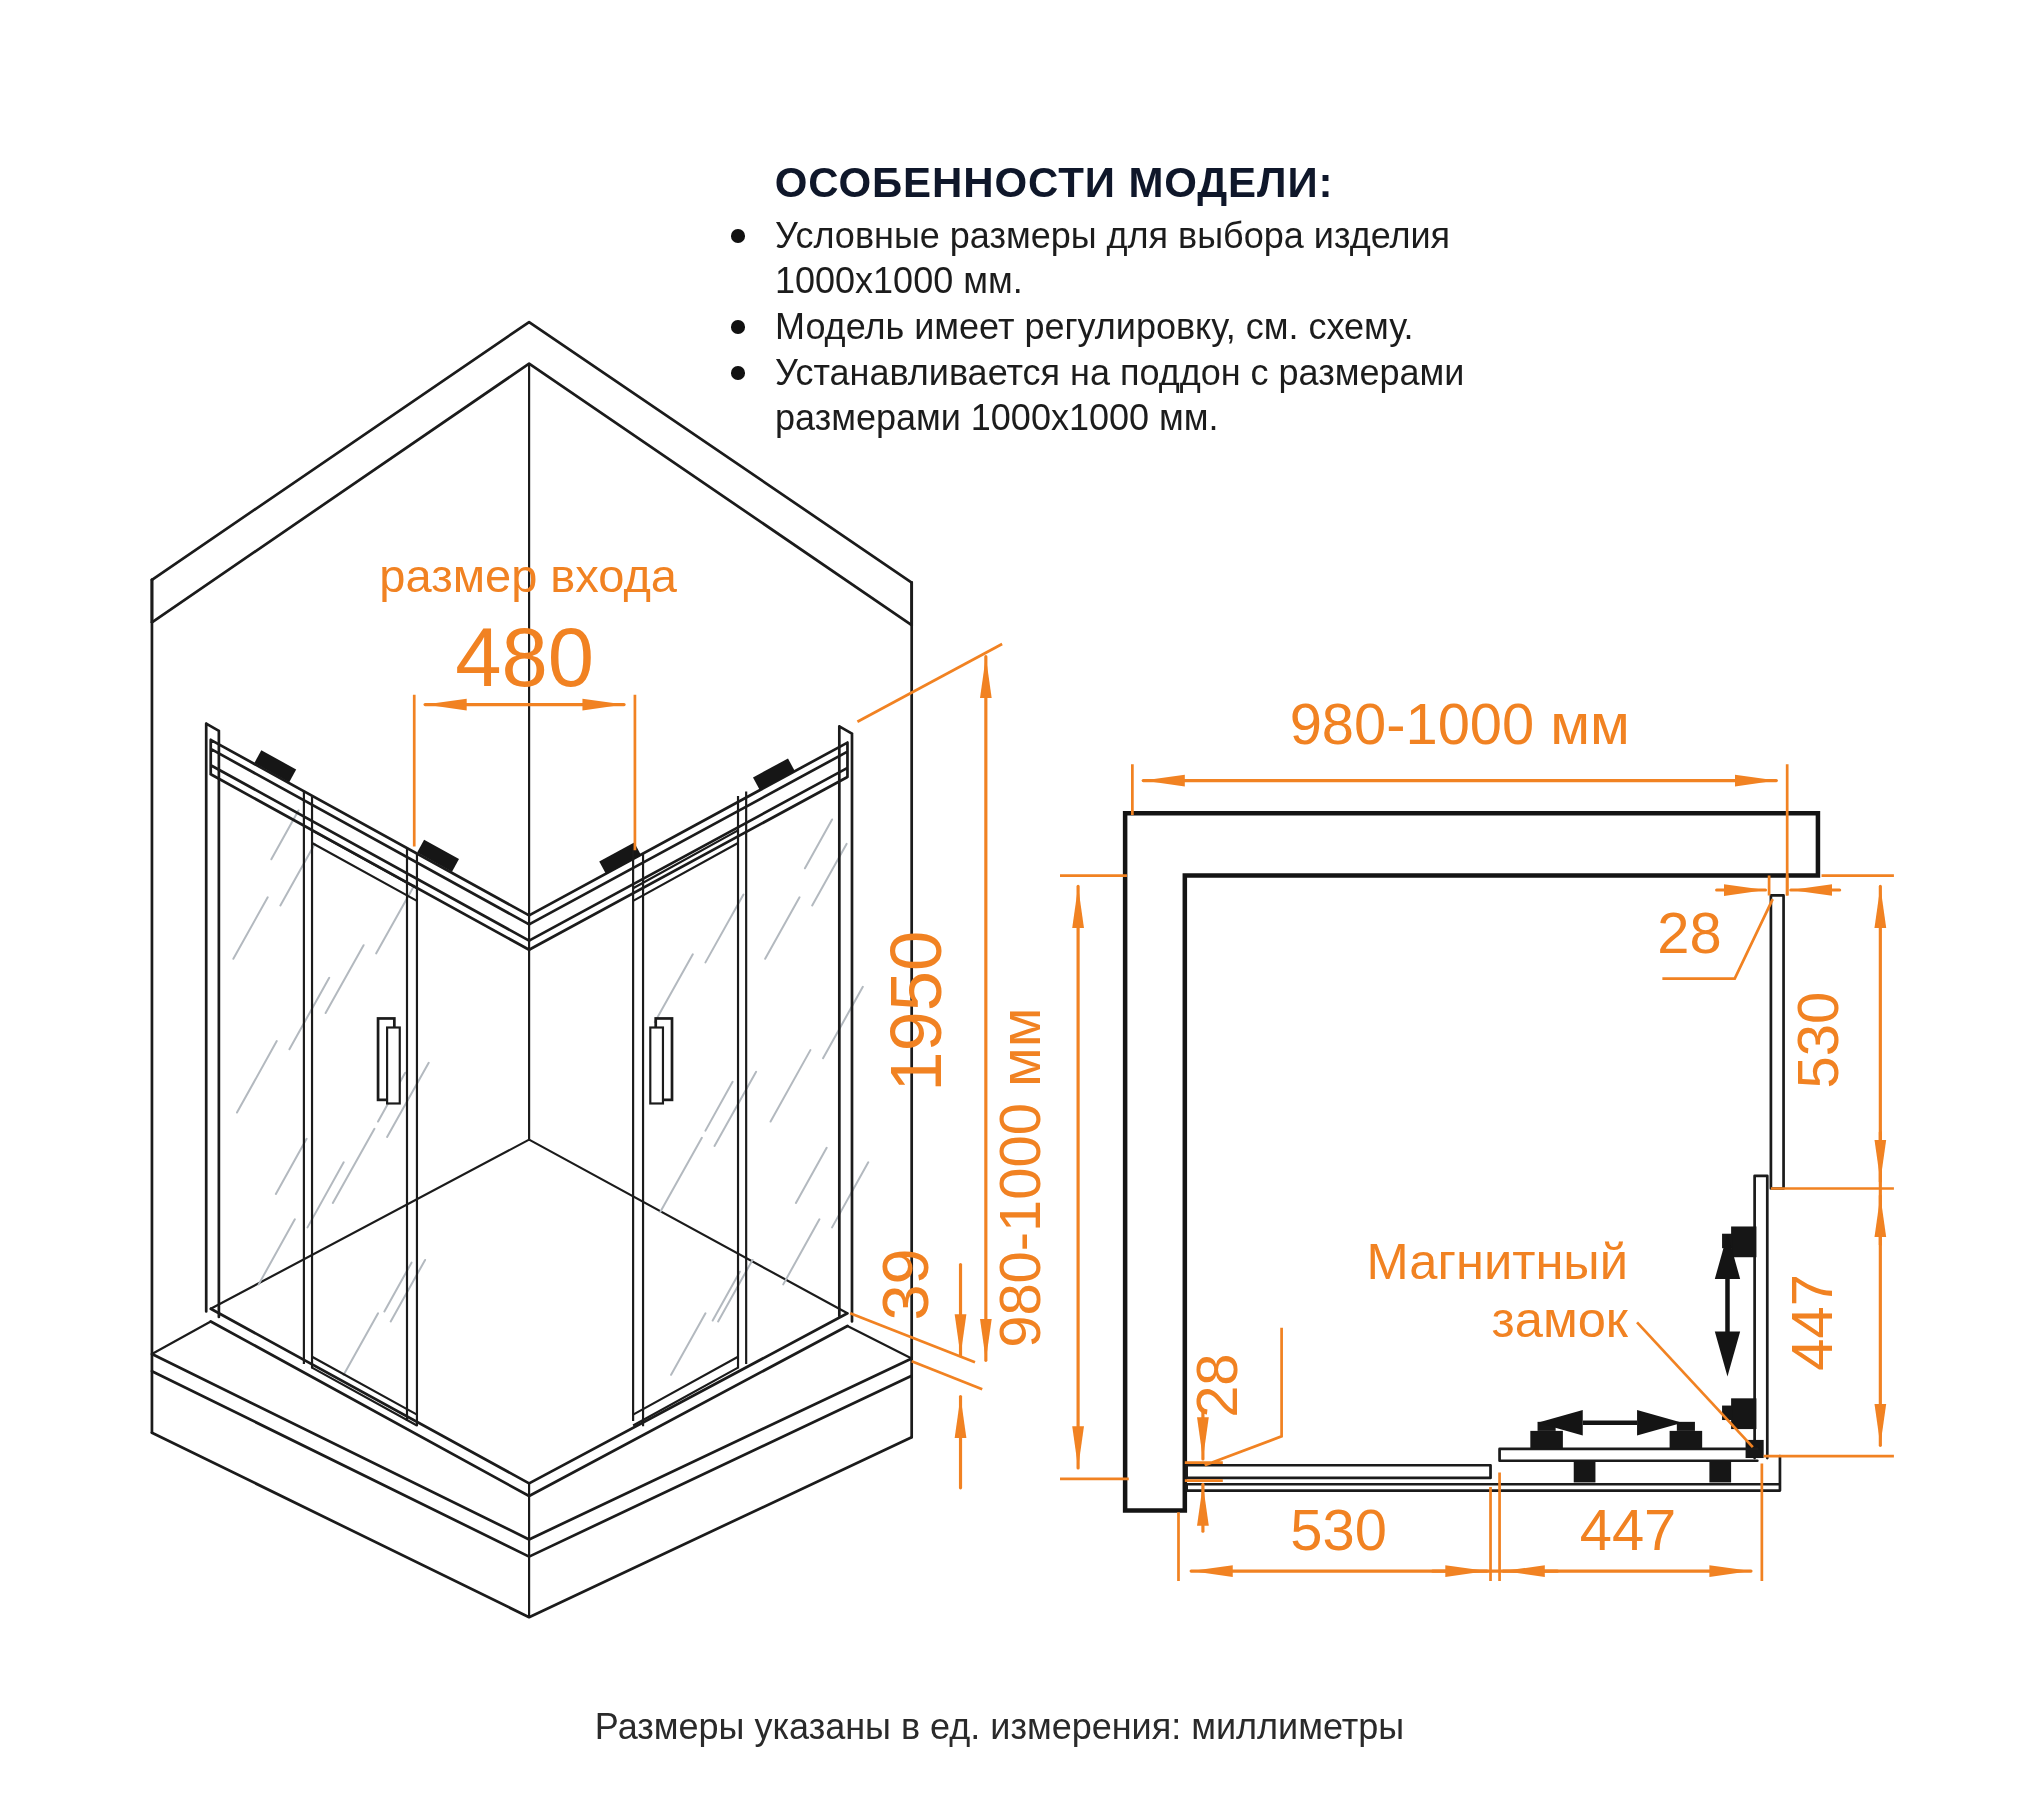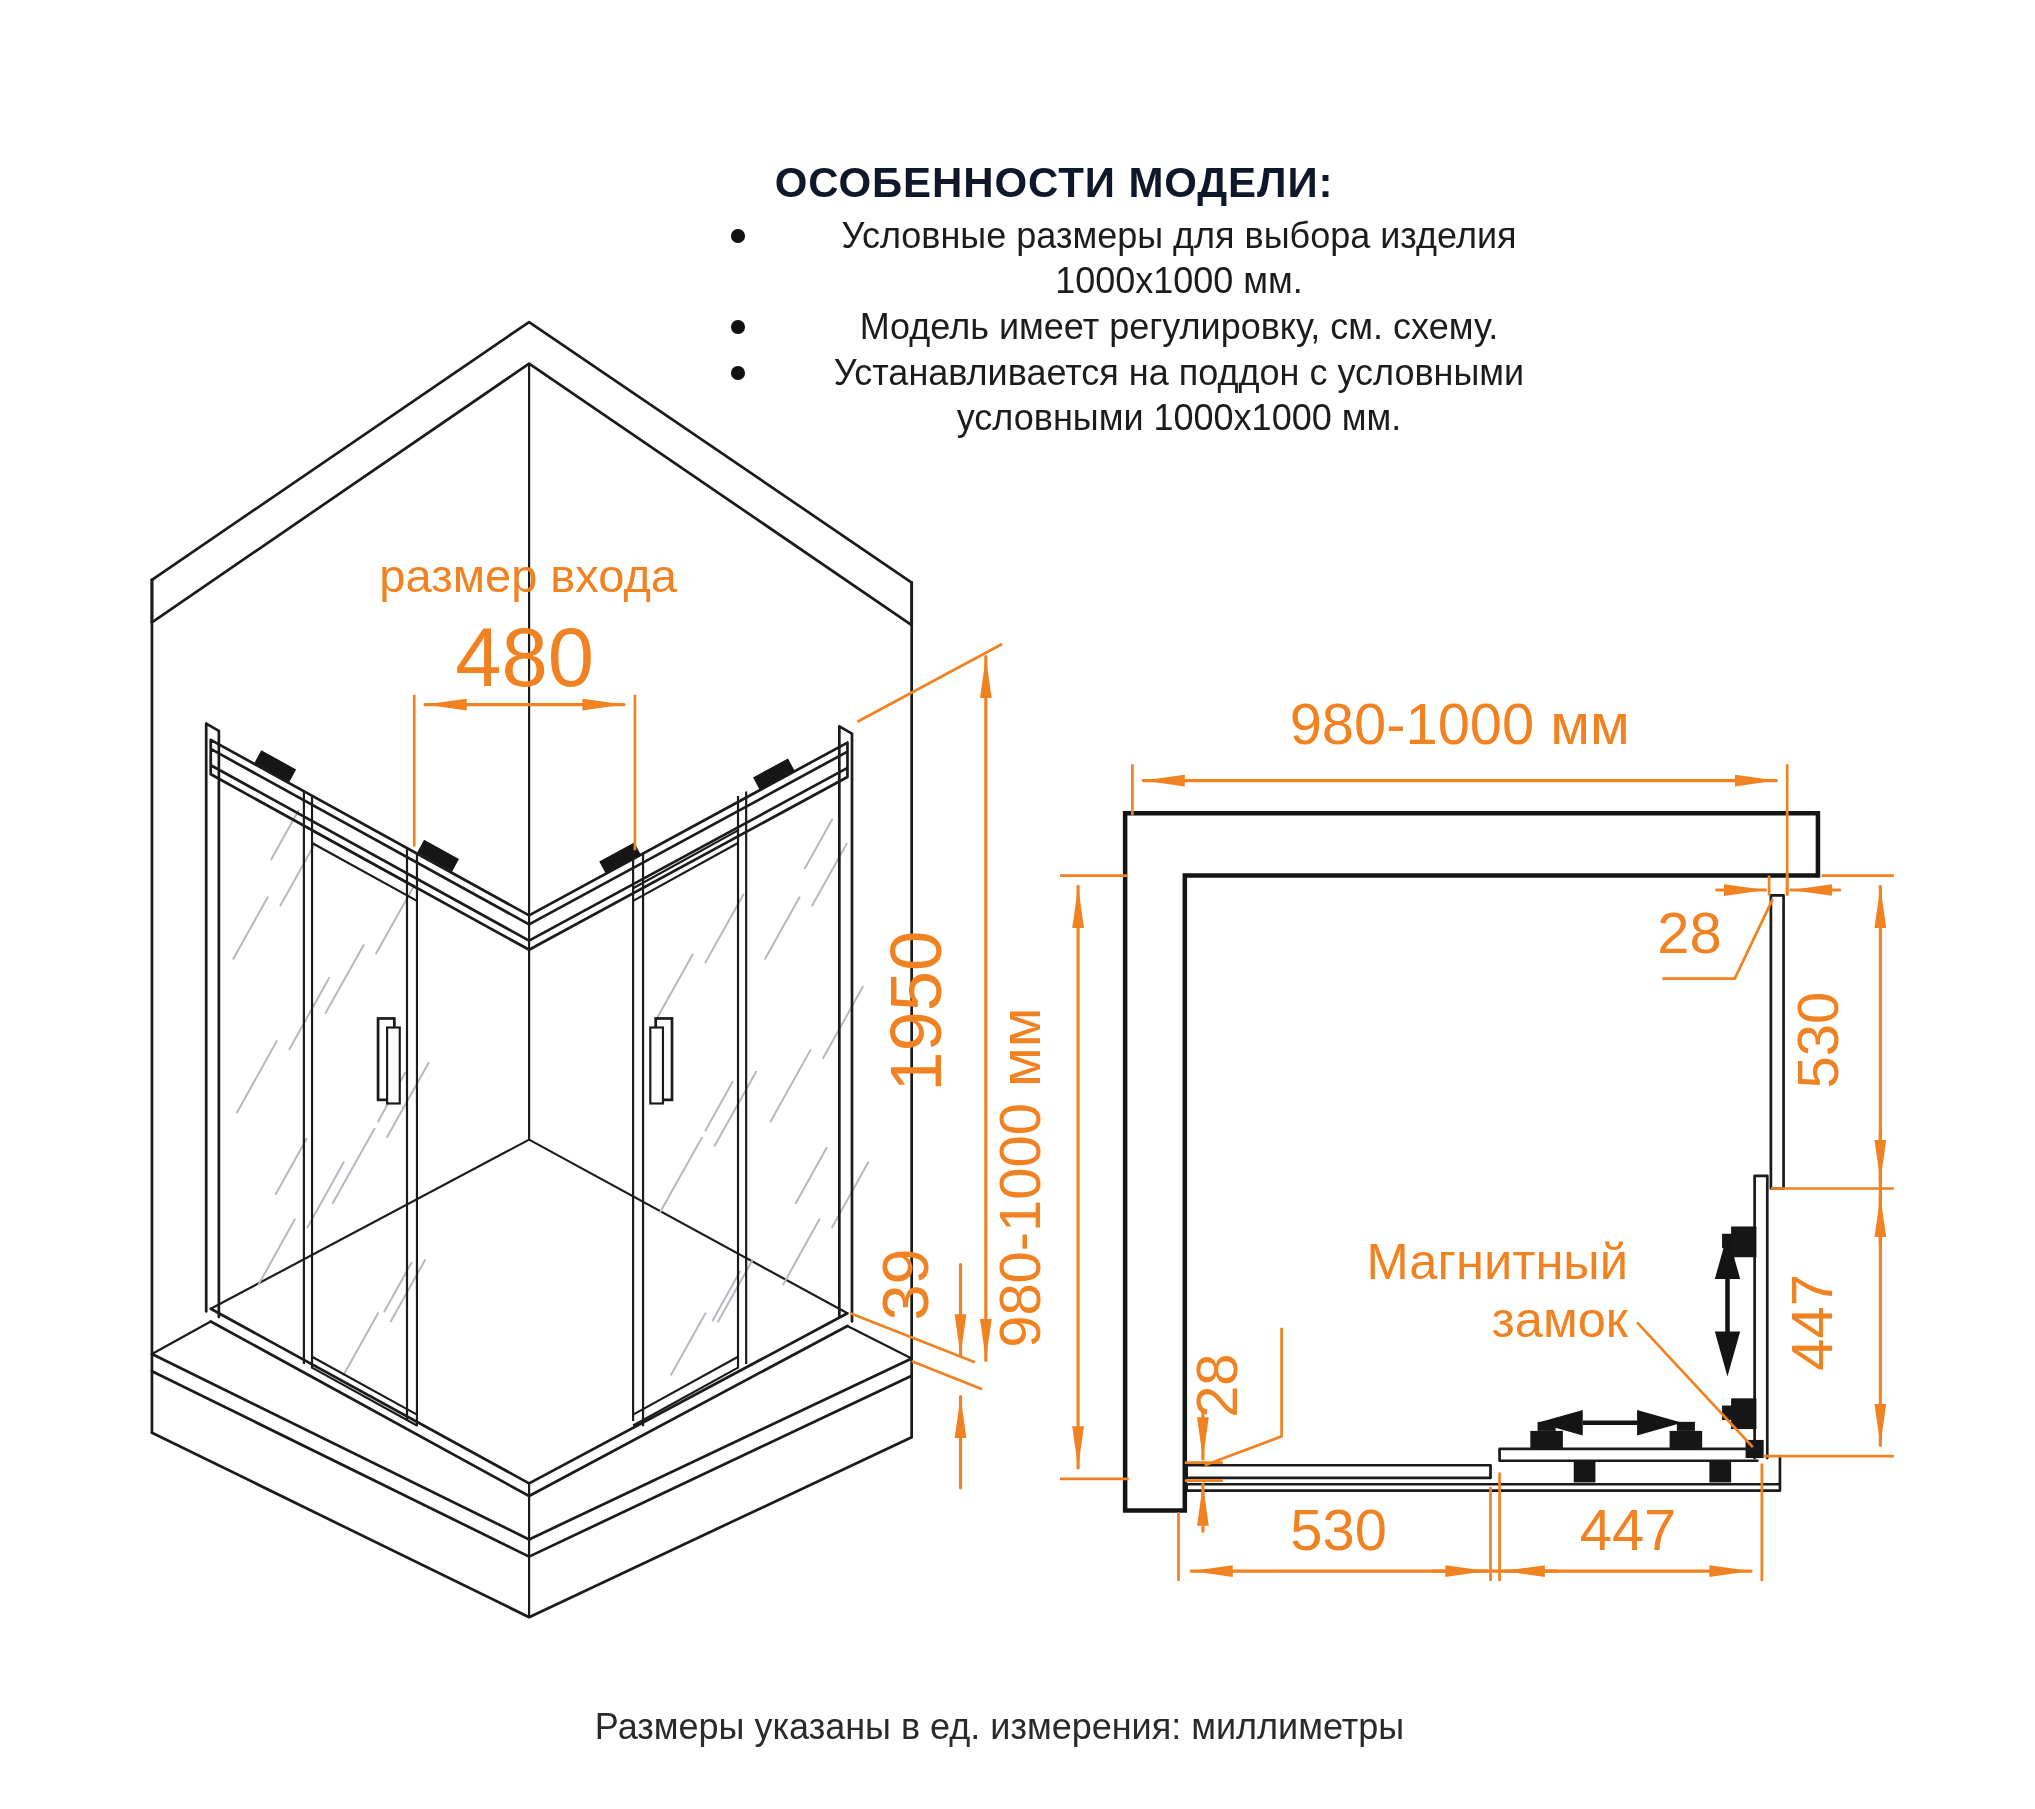--- a/index.html
+++ b/index.html
@@ -9,21 +9,21 @@
   }
   .title{
     position:absolute;left:543px;top:159px;width:1022px;text-align:center;
     font-size:42px;font-weight:700;letter-spacing:0.9px;color:#0f172a;
   }
   .bullets{
     position:absolute;left:724px;top:213px;width:859px;
     font-size:36px;line-height:45px;color:#1c1c1c;
     list-style:none;margin:0;padding:0;
   }
-  .bullets li{position:relative;padding-left:51px;margin:0 0 0.9px 0;text-align:center;}
+  .bullets li{position:relative;padding-left:51px;margin:0 0 0.9px 0;}
   .bullets li::before{
     content:"";position:absolute;left:7.2px;top:16.3px;width:13.6px;height:13.6px;border-radius:50%;background:#111;
   }
   .caption{
     position:absolute;left:389px;top:1670px;width:1221px;text-align:center;
     font-size:36px;color:#2a2a2a;margin-top:36px;
   }
   svg text{font-family:"Liberation Sans","DejaVu Sans",sans-serif;}
   .dimtxt{fill:#F18222;}
   .blk{stroke:#1b1b1b;fill:none;stroke-width:3;stroke-linejoin:round;stroke-linecap:round;}
@@ -37,21 +37,21 @@
 </head>
 <body>
 
 <div class="page">
 
   <div class="title">ОСОБЕННОСТИ МОДЕЛИ:</div>
 
   <ul class="bullets">
     <li>Условные размеры для выбора изделия 1000x1000 мм.</li>
     <li>Модель имеет регулировку, см. схему.</li>
-    <li>Устанавливается на поддон с условными условными 1000x1000 мм.</li>
+    <li>Устанавливается на поддон с размерами размерами 1000x1000 мм.</li>
   </ul>
 
   <svg width="2035" height="1809" viewBox="0 0 2250 2000" style="position:absolute;left:0;top:0;">
     <defs>
       <marker id="arr" markerUnits="userSpaceOnUse" markerWidth="48" markerHeight="18" refX="46" refY="8" orient="auto-start-reverse">
         <path d="M0,1.5 L46,8 L0,14.5 Z" fill="#F18222"></path>
       </marker>
     </defs>
 
     <g>

